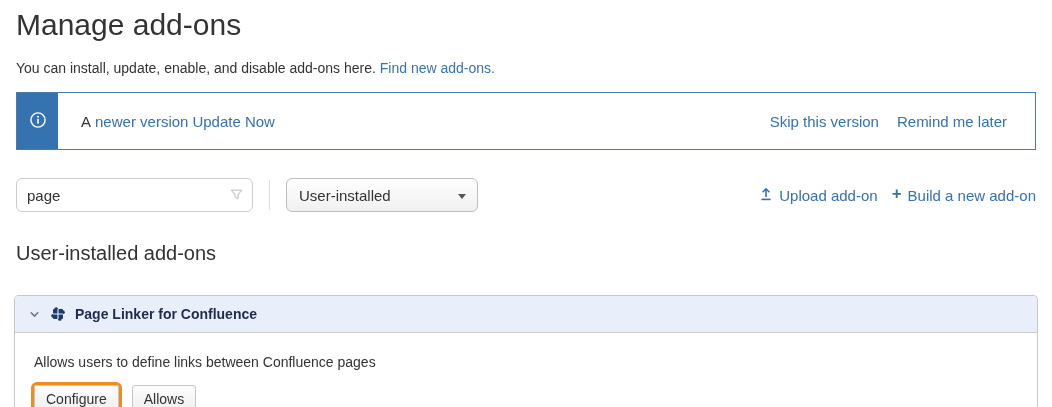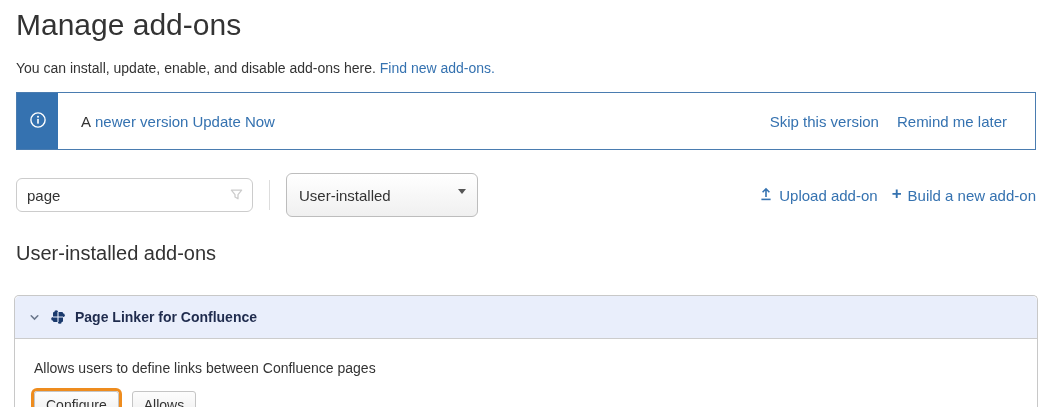--- a/index.html
+++ b/index.html
@@ -54,21 +54,21 @@
     border: 1px solid #ccc; border-radius: 6px;
     padding: 0 32px 0 10px;
     font-size: 15px; color: #333;
     font-family: "Liberation Sans", sans-serif;
     outline: none;
   }
   .funnel { position: absolute; right: 9px; top: 9px; }
   .v-divider { width: 1px; height: 30px; background: #ddd; margin: 0 16px; }
   .dropdown-btn {
     position: relative;
-    height: 44px; width: 192px;
+    height: 34px; width: 192px;
     border: 1px solid #bdbdbd; border-radius: 6px;
     background: linear-gradient(to bottom, #ffffff, #f0f0f0);
     font-size: 15px; color: #333;
     font-family: "Liberation Sans", sans-serif;
     text-align: left; padding: 0 26px 0 12px;
     cursor: pointer;
   }
   .caret {
     position: absolute; right: 11px; top: 15px;
     width: 0; height: 0;
@@ -87,21 +87,21 @@
   
   .addon-panel {
     margin-top: 30px;
     margin-left: -2px; margin-right: -2px;
     border: 1px solid #c8c8c8;
     border-bottom: none;
     border-radius: 5px 5px 0 0;
     min-height: 123px;
   }
   .addon-header {
-    height: 43px;
+    height: 37px;
     background: #e9eefb;
     border-bottom: 1px solid #ccc;
     border-radius: 5px 5px 0 0;
     display: flex; align-items: center;
     padding-left: 14px;
     cursor: pointer;
   }
   .addon-header .chev { margin-right: 10px; display: inline-flex; }
   .addon-header .plug { margin-right: 9px; display: inline-flex; }
   .addon-title { font-weight: bold; font-size: 14px; color: #1f2b4d; }

